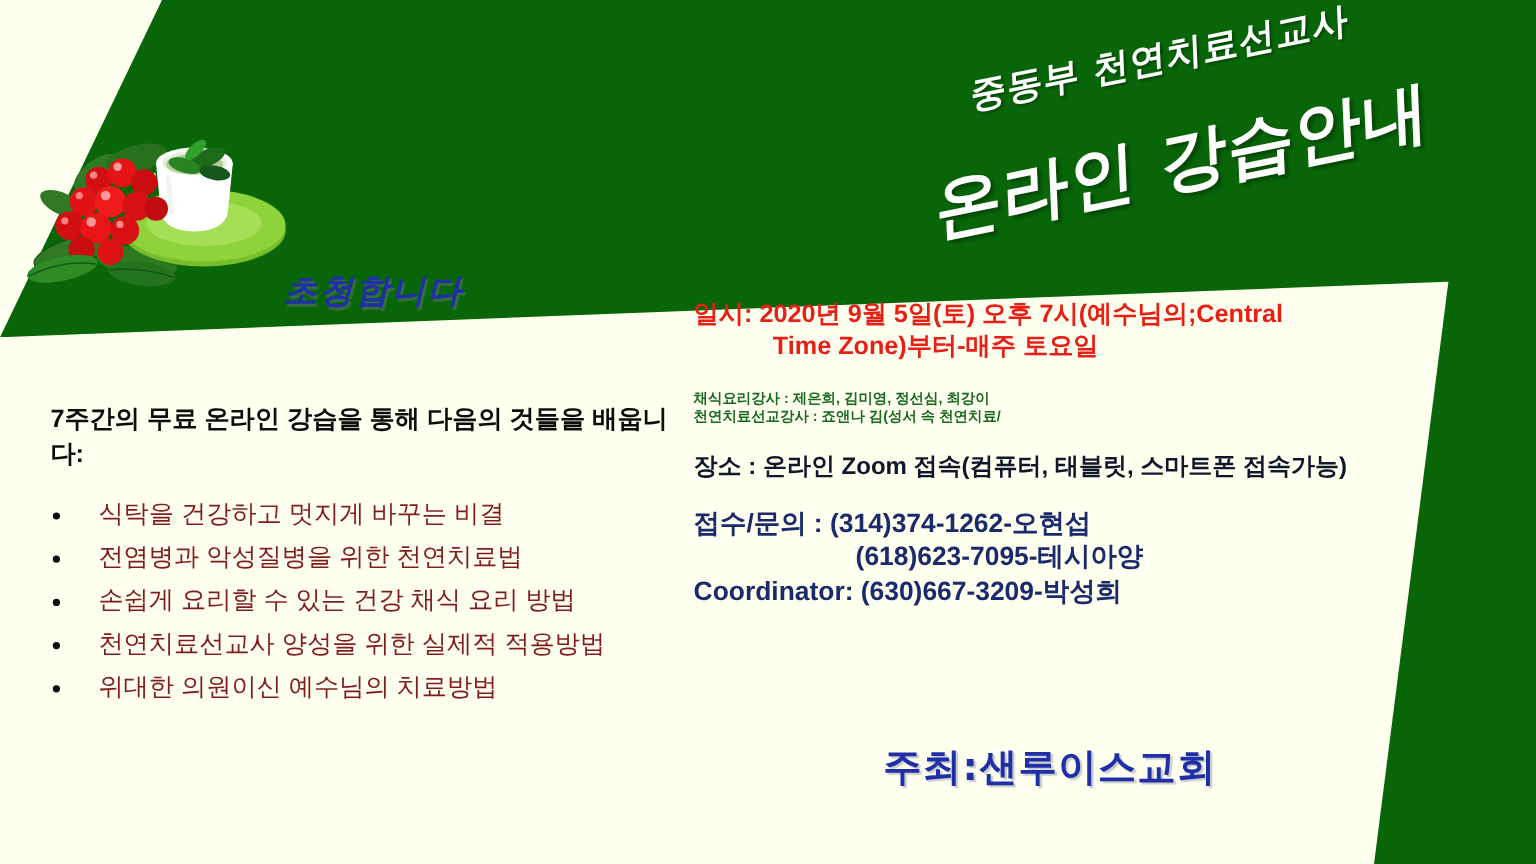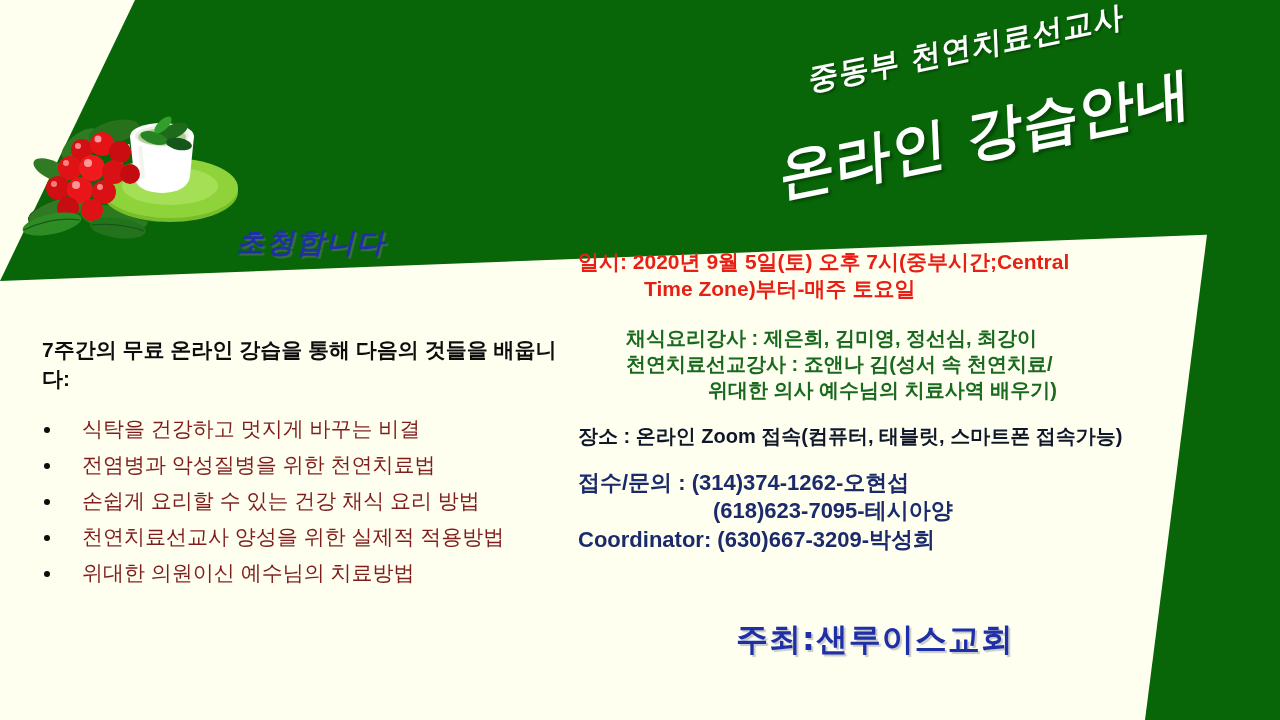--- a/index.html
+++ b/index.html
@@ -147,23 +147,22 @@
 
   .when-block { color: #e81f14; }
   .when-block .rc-line {
     font-size: 21px;
     font-weight: bold;
   }
   .when-indent { padding-left: 66px; }
 
   .instructors-block { color: #19691f; margin-top: 22px; }
   .instructors-block .rc-line {
-    font-size: 20px;
-    font-weight: bold;
-    margin-left: 48px;
+    font-size: 12px;
+    font-weight: bold;
   }
   .inst-indent { padding-left: 82px; }
 
   .place-block { color: #0f172a; margin-top: 20px; }
   .place-block .rc-line {
     font-size: 20px;
     font-weight: bold;
   }
 
   .contact-block { color: #1b2a6b; margin-top: 20px; }
@@ -281,28 +280,27 @@
       <li>
         <span class="bullet-dot"></span>
         <span>위대한 의원이신 예수님의 치료방법</span>
       </li>
     </ul>
   </div>
 
   <div id="right-column">
 
     <div class="rc-block when-block">
-      <div class="rc-line">일시: 2020년 9월 5일(토)  오후 7시(중부시간;Central</div>
+      <div class="rc-line">일시: 2020년 9월 5일(토)  오후 7시(예수님의;Central</div>
       <div class="rc-line when-indent">Time Zone)부터-매주 토요일</div>
     </div>
 
     <div class="rc-block instructors-block">
       <div class="rc-line">채식요리강사 : 제은희, 김미영, 정선심, 최강이</div>
       <div class="rc-line">천연치료선교강사 : 죠앤나 김(성서 속 천연치료/</div>
-      <div class="rc-line inst-indent">위대한 의사  예수님의 치료사역 배우기)</div>
     </div>
 
     <div class="rc-block place-block">
       <div class="rc-line">장소 : 온라인 Zoom 접속(컴퓨터, 태블릿, 스마트폰 접속가능)</div>
     </div>
 
     <div class="rc-block contact-block">
       <div class="rc-line">접수/문의 : (314)374-1262-오현섭</div>
       <div class="rc-line contact-indent">(618)623-7095-테시아양</div>
       <div class="rc-line">Coordinator: (630)667-3209-박성희</div>

